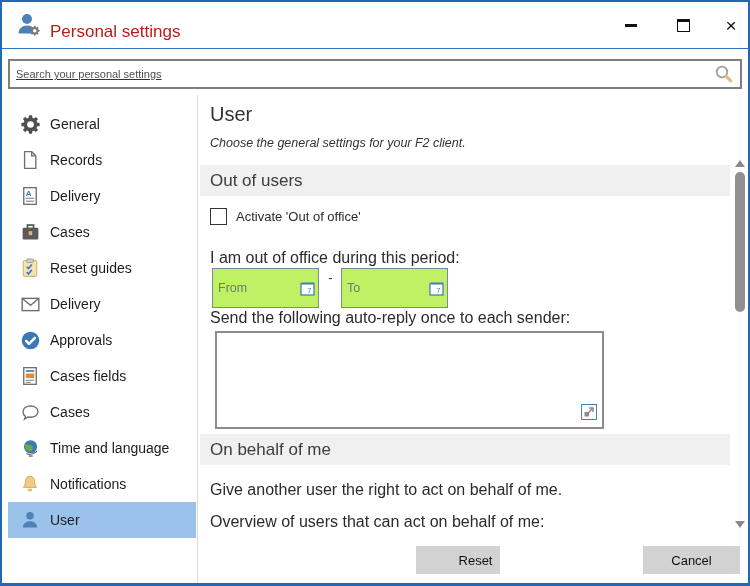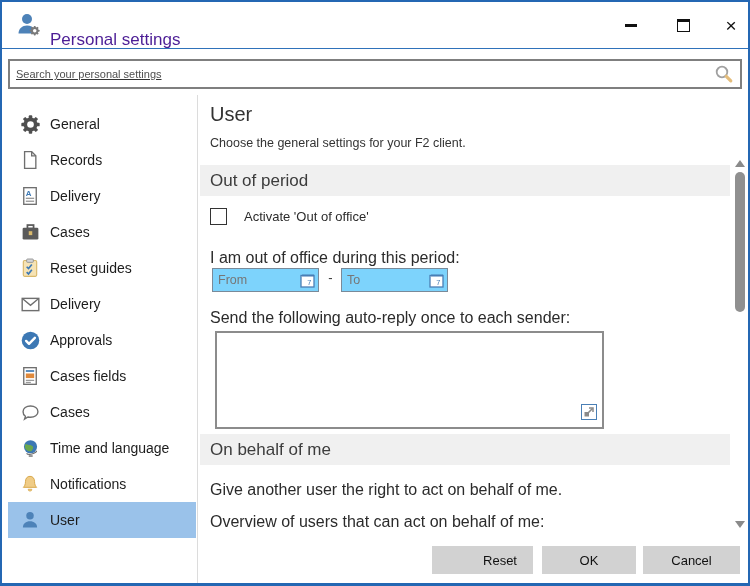--- a/index.html
+++ b/index.html
@@ -5,21 +5,21 @@
   html,body{margin:0;padding:0;background:#e8e8e8;font-family:"Liberation Sans",sans-serif;}
   .window{
     position:relative;width:746px;height:581px;background:#fff;
     border:2px solid #2467b3;border-bottom-width:3px;overflow:hidden;
     font-family:"Liberation Sans",sans-serif;color:#2b2b2b;
   }
   
   .titlebar{position:absolute;left:0;top:0;width:100%;height:46px;background:#fff;}
   .titlebar-line{position:absolute;left:0;top:46px;width:100%;height:1px;background:#2f72ba;}
   .app-icon{position:absolute;left:13px;top:9px;width:28px;height:28px;}
-  .title-text{position:absolute;left:48px;top:28px;font-size:17px;color:#4c1d95;}
+  .title-text{position:absolute;left:48px;top:20px;font-size:17px;color:#b91c1c;}
   .winbtn{position:absolute;top:12px;width:22px;height:22px;display:flex;align-items:center;justify-content:center;cursor:default;}
   .btn-min{left:618px;}
   .btn-max{left:670px;}
   .btn-close{left:718px;}
   .min-glyph{width:12px;height:3px;background:#111;}
   .max-glyph{width:11px;height:9px;border:1px solid #111;border-top-width:3px;background:#fff;}
   .close-glyph{font-size:19px;line-height:19px;color:#111;}
   
   .search-box{
     position:absolute;left:6px;top:57px;width:734px;height:30px;box-sizing:border-box;
@@ -35,34 +35,34 @@
   .sidebar{position:absolute;left:6px;top:104px;width:188px;}
   .side-item{
     position:absolute;left:0;width:188px;height:36px;display:flex;align-items:center;cursor:default;
   }
   .side-item.selected{background:#9ac2ea;}
   .side-icon{width:22px;height:22px;margin-left:11px;flex:none;display:flex;align-items:center;justify-content:center;}
   .side-label{margin-left:9px;font-size:14px;color:#1c1c1c;white-space:nowrap;}
   .v-divider{position:absolute;left:195px;top:93px;bottom:0;width:1px;background:#dcdcdc;}
   
   .main-heading{position:absolute;left:208px;top:101px;font-size:20px;color:#333;}
-  .main-subheading{position:absolute;left:208px;top:134px;font-size:12.5px;color:#333;}
+  .main-subheading{position:absolute;left:208px;top:134px;font-size:12.5px;color:#333;font-style:italic;}
   .section-header{
     position:absolute;left:198px;width:530px;height:31px;background:#f0f0f0;
     font-size:17px;color:#3c3c3c;line-height:31px;padding-left:10px;box-sizing:border-box;
   }
   .sec-ooo{top:163px;}
   .sec-obo{top:432px;}
   .field-label{position:absolute;font-size:16px;color:#2b2b2b;white-space:nowrap;}
-  .checkbox-row{position:absolute;left:208px;top:206px;display:flex;align-items:center;gap:8px;}
+  .checkbox-row{position:absolute;left:208px;top:206px;display:flex;align-items:center;}
   .checkbox{width:15px;height:15px;border:1px solid #333;background:#fff;flex:none;}
   .checkbox-label{margin-left:9px;font-size:13px;color:#2b2b2b;}
   .date-field{
-    position:absolute;top:266px;width:107px;height:24px;box-sizing:border-box;
-    border:1px solid #7a8a99;background:#7dd3fc;display:flex;align-items:center;
+    position:absolute;top:266px;width:107px;height:40px;box-sizing:border-box;
+    border:1px solid #7a8a99;background:#bef264;display:flex;align-items:center;
   }
   .date-input{
     flex:1;width:60px;border:none;outline:none;background:transparent;
     font-family:"Liberation Sans",sans-serif;font-size:12.5px;color:#333;padding:0 0 0 5px;
   }
   .date-input::placeholder{color:#767676;opacity:1;}
   .cal-icon{width:15px;height:15px;margin-right:3px;flex:none;cursor:pointer;}
   .date-sep{position:absolute;left:322px;top:268px;width:13px;text-align:center;font-size:13px;color:#333;}
   .autoreply-box{
     position:absolute;left:213px;top:329px;width:389px;height:98px;box-sizing:border-box;
@@ -76,21 +76,21 @@
   
   .scrollbar{position:absolute;left:730px;top:150px;width:16px;height:392px;}
   .scroll-up{position:absolute;left:3px;top:8px;width:0;height:0;border-left:5px solid transparent;border-right:5px solid transparent;border-bottom:7px solid #8a8a8a;cursor:pointer;}
   .scroll-thumb{position:absolute;left:3px;top:20px;width:10px;height:140px;background:#909090;border-radius:5px;cursor:pointer;}
   .scroll-down{position:absolute;left:3px;top:369px;width:0;height:0;border-left:5px solid transparent;border-right:5px solid transparent;border-top:7px solid #8a8a8a;cursor:pointer;}
   
   .footer-btn{
     position:absolute;top:544px;height:28px;background:#d2d2d2;border:none;
     font-family:"Liberation Sans",sans-serif;font-size:13px;color:#111;cursor:pointer;
   }
-  .btn-reset{left:430px;width:101px;padding-left:41px;}
+  .btn-reset{left:414px;width:84px;padding-left:41px;}
   .btn-ok{left:540px;width:94px;}
   .btn-cancel{left:641px;width:97px;}
 </style>
 </head>
 <body>
 
 <div class="window">
 
   <div class="titlebar">
     <span class="app-icon">
@@ -267,21 +267,21 @@
           <path d="M3.5 21c0-4.7 3.7-7.5 8.5-7.5s8.5 2.8 8.5 7.5z"></path>
         </svg>
       </span>
       <span class="side-label">User</span>
     </div>
   </nav>
 
   <div class="main-heading">User</div>
   <div class="main-subheading">Choose the general settings for your F2 client.</div>
 
-  <div class="section-header sec-ooo">Out of period</div>
+  <div class="section-header sec-ooo">Out of users</div>
 
   <div class="checkbox-row">
     <span class="checkbox"></span>
     <span class="checkbox-label">Activate 'Out of office'</span>
   </div>
 
   <div class="field-label" style="left:208px;top:247px">I am out of office during this period:</div>
 
   <div class="date-field" style="left:210px">
     <input class="date-input" type="text" placeholder="From" style="">
@@ -324,16 +324,15 @@
   <div class="field-label" style="left:208px;top:511px">Overview of users that can act on behalf of me:</div>
   <div class="field-label" style="left:208px;top:479px">Give another user the right to act on behalf of me.</div>
 
   <div class="scrollbar">
     <span class="scroll-up"></span>
     <span class="scroll-thumb"></span>
     <span class="scroll-down"></span>
   </div>
 
   <button class="footer-btn btn-reset">Reset</button>
-  <button class="footer-btn btn-ok">OK</button>
   <button class="footer-btn btn-cancel">Cancel</button>
 
 </div>
 
 </body></html>

